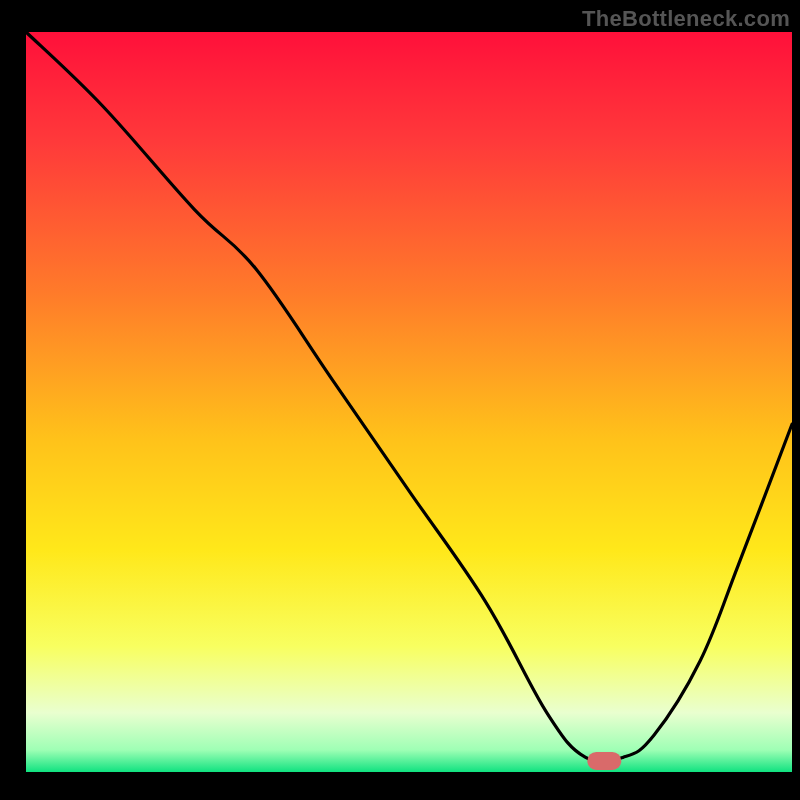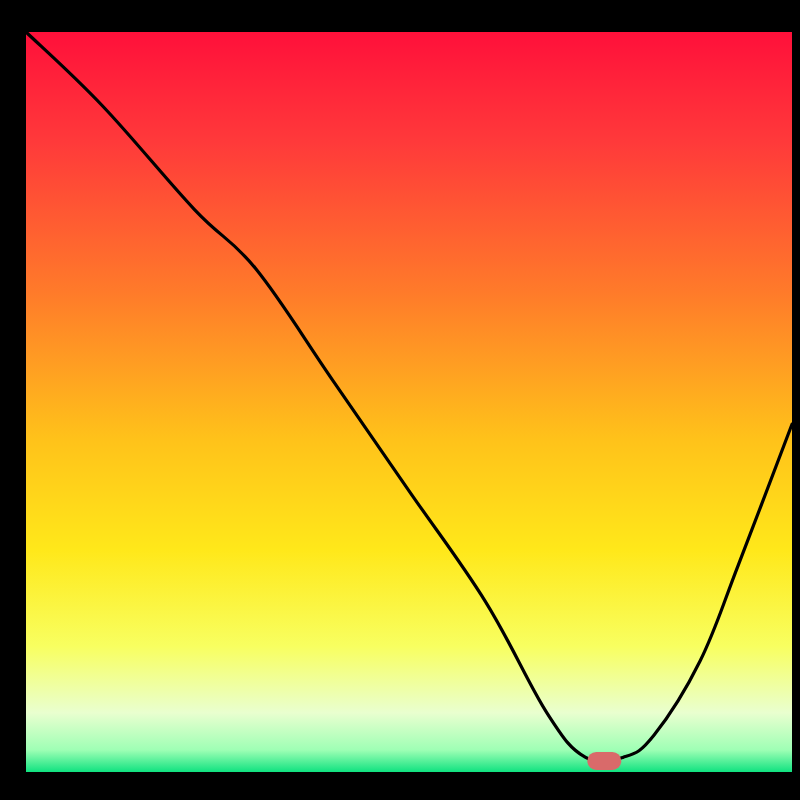--- a/index.html
+++ b/index.html
@@ -27,20 +27,21 @@
     z-index: 5;
   }
   svg {
     display: block;
   }
 </style>
 </head>
 <body>
 
 <div class="wrap">
+  <div class="attribution">TheBottleneck.com</div>
 
   <svg id="chart-svg" width="800" height="800" viewBox="0 0 800 800">
     <defs>
       <linearGradient id="bg-grad" x1="0" y1="0" x2="0" y2="1">
           <stop offset="0.00%" stop-color="#ff103a"></stop>
           <stop offset="15.00%" stop-color="#ff3a3a"></stop>
           <stop offset="35.00%" stop-color="#ff7a2a"></stop>
           <stop offset="55.00%" stop-color="#ffc21a"></stop>
           <stop offset="70.00%" stop-color="#ffe81a"></stop>
           <stop offset="83.00%" stop-color="#f8ff60"></stop>

